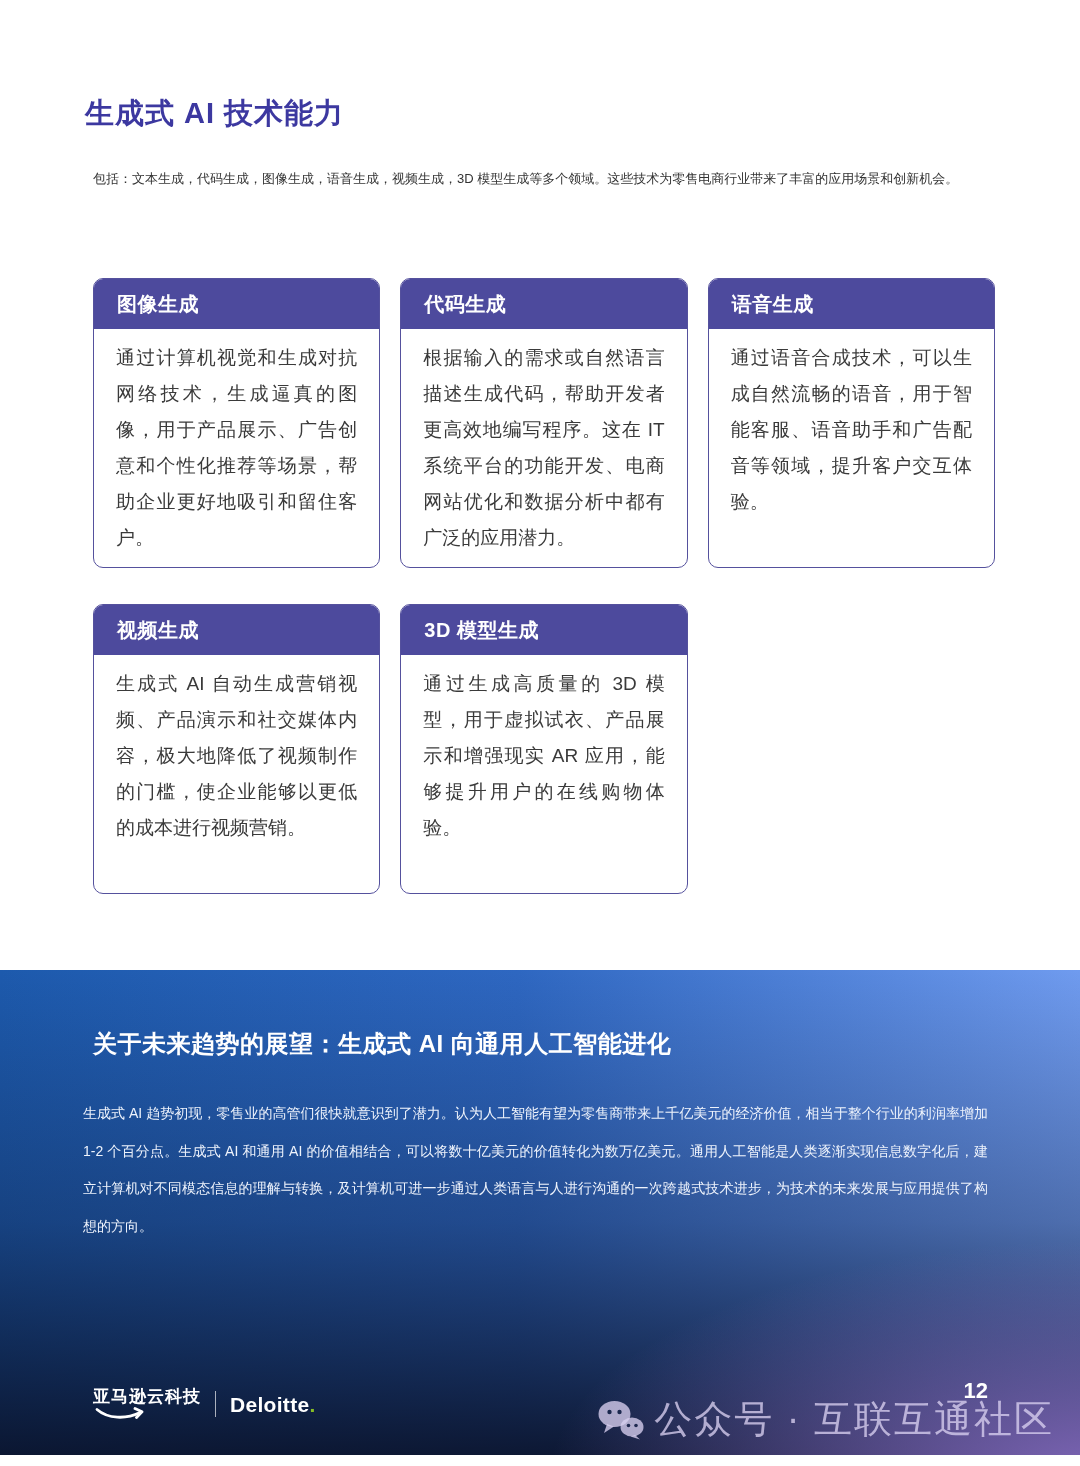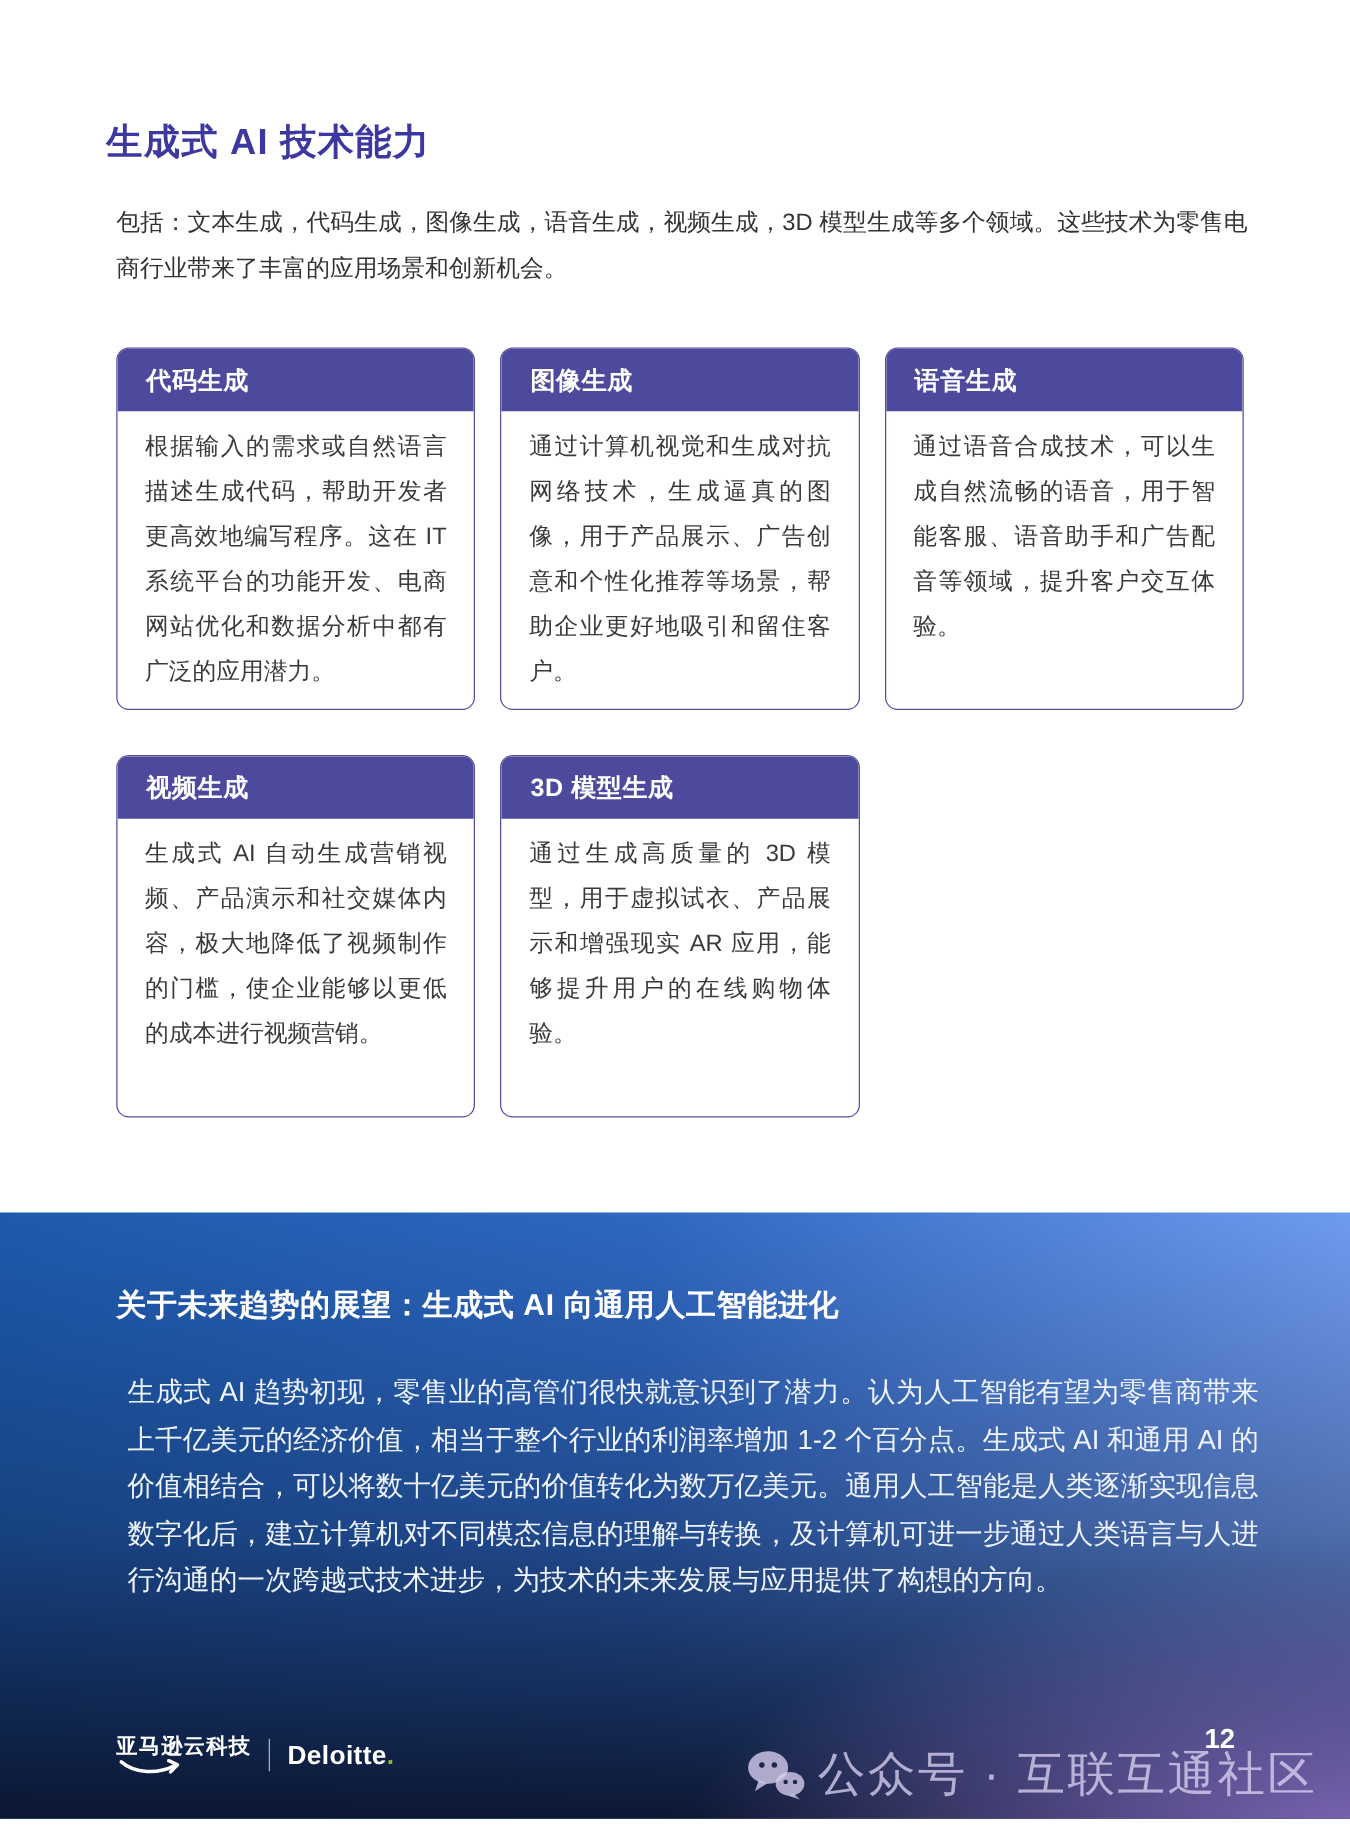--- a/index.html
+++ b/index.html
@@ -6,21 +6,21 @@
   body{font-family:"Liberation Sans","DejaVu Sans",sans-serif;}
   .page{position:relative;width:1080px;height:1466px;background:#ffffff;overflow:hidden;}
 
   
   .page-title{
     position:absolute;left:85px;top:94px;margin:0;
     font-size:29px;font-weight:bold;color:#3C38A0;letter-spacing:1px;
   }
   .intro{
     position:absolute;left:93px;top:160px;width:905px;margin:0;
-    font-size:19px;line-height:37px;color:#333333;text-align:justify;
+    font-size:13px;line-height:37px;color:#333333;text-align:justify;
   }
 
   
   .cards{
     position:absolute;left:93px;top:278px;width:902px;
     display:grid;grid-template-columns:repeat(3,1fr);column-gap:20px;row-gap:36px;
   }
   .card{
     height:290px;background:#ffffff;
     border:1.5px solid #55519D;border-radius:10px;
@@ -42,22 +42,22 @@
     background:
       radial-gradient(90% 85% at 103% 105%, rgba(137,110,196,0.95) 0%, rgba(137,110,196,0) 58%),
       linear-gradient(180deg, rgba(9,15,36,0) 0%, rgba(9,15,36,0.32) 52%, rgba(9,15,36,0.9) 100%),
       linear-gradient(90deg, #1D5AAD 0%, #2E67C1 48%, #6F9BEF 100%);
   }
   .future-heading{
     position:absolute;left:93px;top:58px;margin:0;
     font-size:24px;font-weight:bold;color:#ffffff;letter-spacing:0.5px;
   }
   .future-body{
-    position:absolute;left:102px;top:125px;width:905px;margin:0;
-    font-size:22px;line-height:37.5px;color:#EEF3FC;text-align:justify;
+    position:absolute;left:83px;top:125px;width:905px;margin:0;
+    font-size:14px;line-height:37.5px;color:#EEF3FC;text-align:justify;
   }
 
   
   .brand{
     position:absolute;left:93px;top:418px;
     display:flex;align-items:center;gap:14px;text-align:right;
   }
   .aws-logo{display:flex;flex-direction:column;align-items:flex-start;}
   .aws-text{font-size:17px;font-weight:bold;color:#ffffff;letter-spacing:1px;line-height:18px;}
   .aws-smile{margin-top:1px;margin-left:2px;}
@@ -80,27 +80,27 @@
 <div class="page">
 
   <h1 class="page-title">生成式 AI 技术能力</h1>
 
   <p class="intro">包括：文本生成，代码生成，图像生成，语音生成，视频生成，3D 模型生成等多个领域。这些技术为零售电商行业带来了丰富的应用场景和创新机会。</p>
 
   <div class="cards">
 
 
     <div class="card">
-      <div class="card-header">代码生成</div>
-      <div class="card-body">根据输入的需求或自然语言描述生成代码，帮助开发者更高效地编写程序。这在 IT 系统平台的功能开发、电商网站优化和数据分析中都有广泛的应用潜力。</div>
+      <div class="card-header">图像生成</div>
+      <div class="card-body">通过计算机视觉和生成对抗网络技术，生成逼真的图像，用于产品展示、广告创意和个性化推荐等场景，帮助企业更好地吸引和留住客户。</div>
     </div>
 
     <div class="card">
-      <div class="card-header">图像生成</div>
-      <div class="card-body">通过计算机视觉和生成对抗网络技术，生成逼真的图像，用于产品展示、广告创意和个性化推荐等场景，帮助企业更好地吸引和留住客户。</div>
+      <div class="card-header">代码生成</div>
+      <div class="card-body">根据输入的需求或自然语言描述生成代码，帮助开发者更高效地编写程序。这在 IT 系统平台的功能开发、电商网站优化和数据分析中都有广泛的应用潜力。</div>
     </div>
 
     <div class="card">
       <div class="card-header">语音生成</div>
       <div class="card-body">通过语音合成技术，可以生成自然流畅的语音，用于智能客服、语音助手和广告配音等领域，提升客户交互体验。</div>
     </div>
 
     <div class="card">
       <div class="card-header">视频生成</div>
       <div class="card-body">生成式 AI 自动生成营销视频、产品演示和社交媒体内容，极大地降低了视频制作的门槛，使企业能够以更低的成本进行视频营销。</div>

